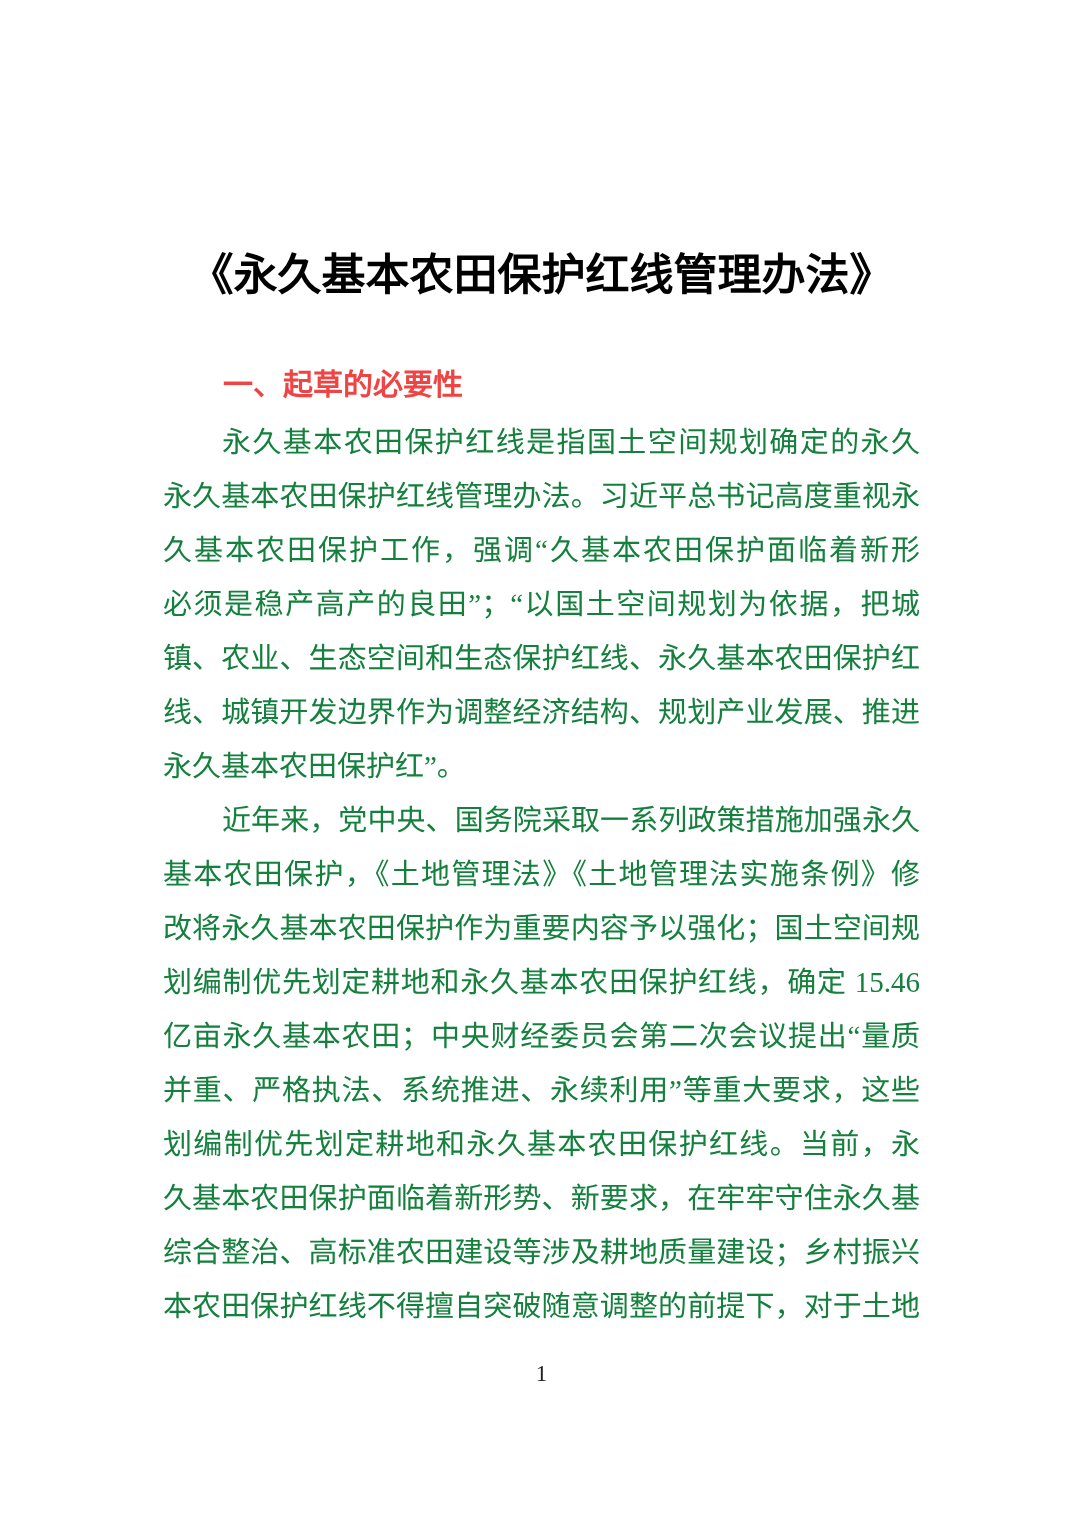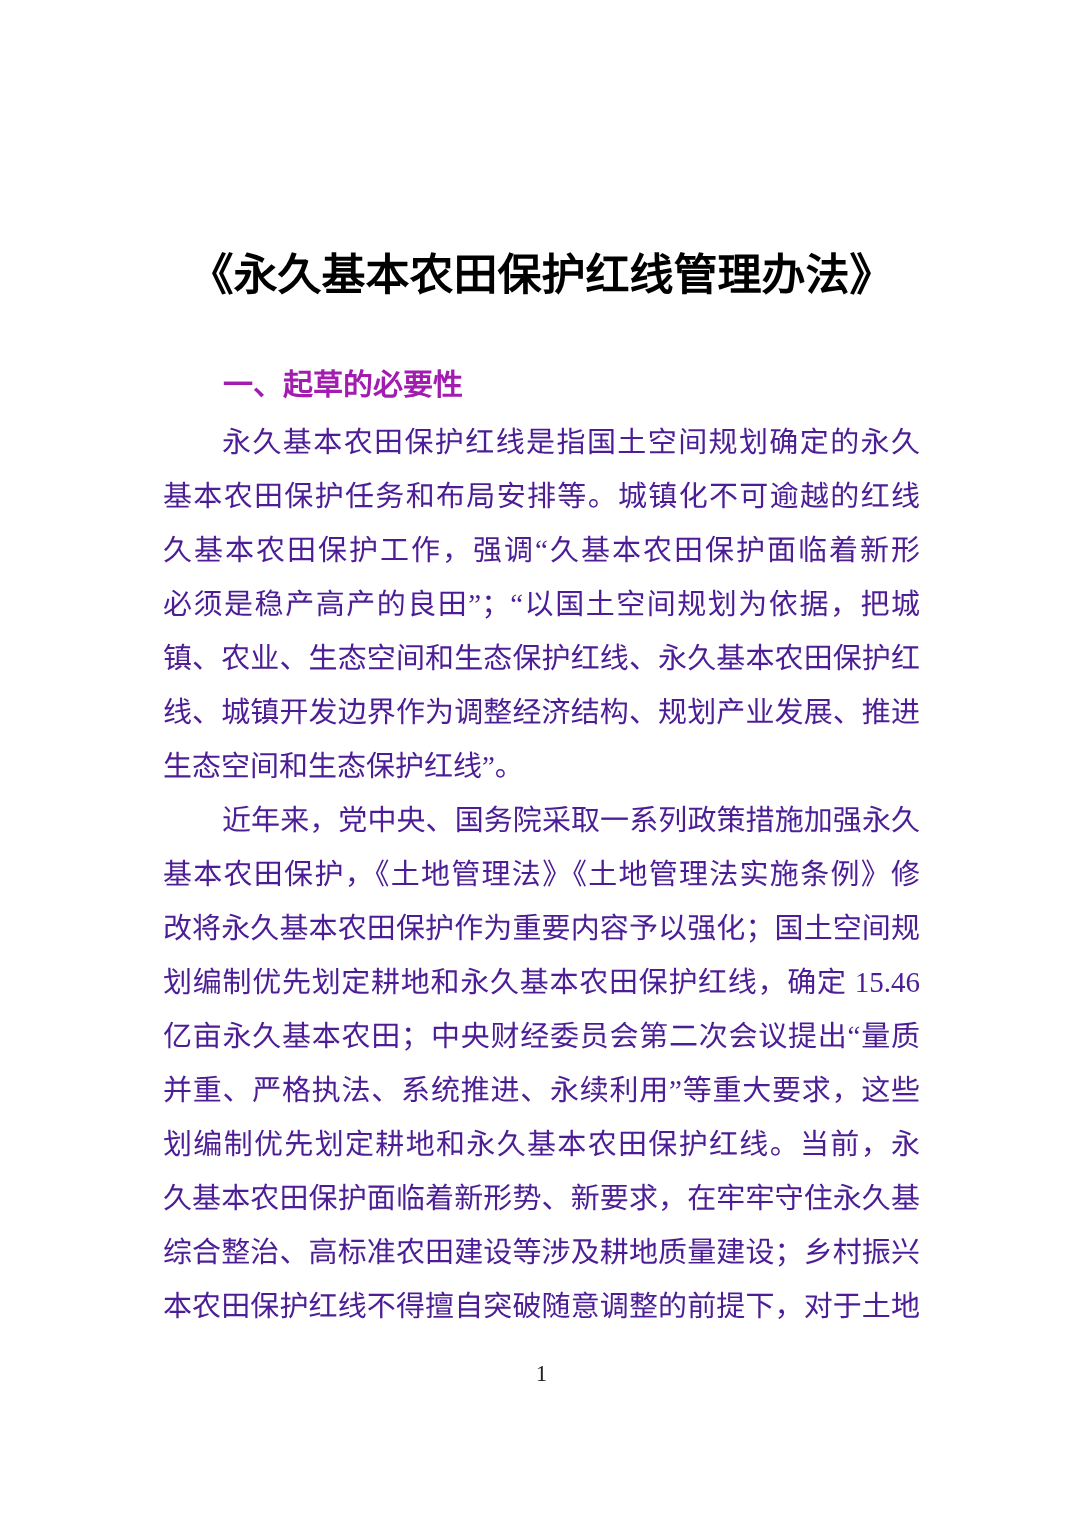--- a/index.html
+++ b/index.html
@@ -35,36 +35,36 @@
   .doc-title .title-line {
     white-space: nowrap;
   }
   .section-heading {
     margin-top: 57px;
     padding-left: 60px;
     font-family: "Liberation Sans", "DejaVu Sans", sans-serif;
     font-weight: 700;
     font-size: 30px;
     line-height: 46px;
-    color: #a21caf;
+    color: #ef4444;
   }
   .body-text {
     margin-top: 7px;
   }
   .paragraph {
     margin: 0;
     padding: 0;
   }
   .line {
     font-size: 29px;
     line-height: 54px;
     height: 54px;
     text-align: justify;
     text-align-last: justify;
-    color: #4c1d95;
+    color: #15803d;
     overflow: hidden;
   }
   .line.first {
     text-indent: 59px;
   }
   .line.last {
     text-align: left;
     text-align-last: left;
   }
   .page-number {
@@ -83,26 +83,26 @@
 
     <div class="doc-title">
       <div class="title-line">《永久基本农田保护红线管理办法》</div>
     </div>
 
     <div class="section-heading">一、起草的必要性</div>
 
     <div class="body-text">
         <div class="paragraph">
           <div class="line first">永久基本农田保护红线是指国土空间规划确定的永久</div>
-          <div class="line">基本农田保护任务和布局安排等。城镇化不可逾越的红线</div>
+          <div class="line">永久基本农田保护红线管理办法。习近平总书记高度重视永</div>
           <div class="line">久基本农田保护工作，强调“久基本农田保护面临着新形势，</div>
           <div class="line">必须是稳产高产的良田”；“以国土空间规划为依据，把城</div>
           <div class="line">镇、农业、生态空间和生态保护红线、永久基本农田保护红</div>
           <div class="line">线、城镇开发边界作为调整经济结构、规划产业发展、推进</div>
-          <div class="line last">生态空间和生态保护红线”。</div>
+          <div class="line last">永久基本农田保护红”。</div>
         </div>
         <div class="paragraph">
           <div class="line first">近年来，党中央、国务院采取一系列政策措施加强永久</div>
           <div class="line">基本农田保护，《土地管理法》《土地管理法实施条例》修</div>
           <div class="line">改将永久基本农田保护作为重要内容予以强化；国土空间规</div>
           <div class="line">划编制优先划定耕地和永久基本农田保护红线，确定 15.46</div>
           <div class="line">亿亩永久基本农田；中央财经委员会第二次会议提出“量质</div>
           <div class="line">并重、严格执法、系统推进、永续利用”等重大要求，这些</div>
           <div class="line">划编制优先划定耕地和永久基本农田保护红线。当前，永</div>
           <div class="line">久基本农田保护面临着新形势、新要求，在牢牢守住永久基</div>

